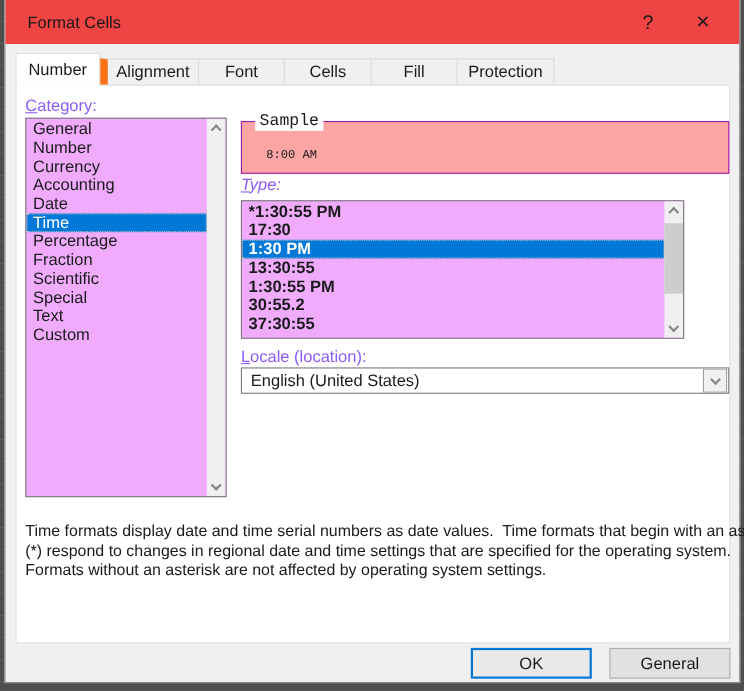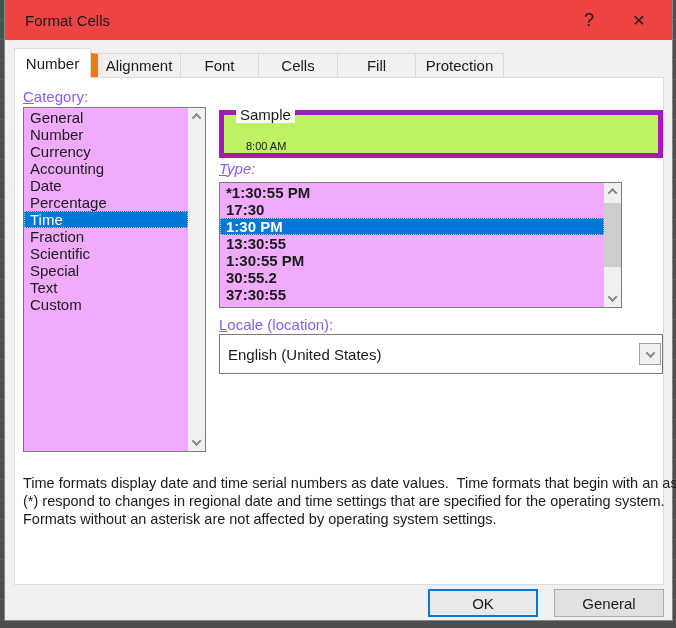--- a/index.html
+++ b/index.html
@@ -62,30 +62,30 @@
     position:absolute; right:0; top:0; bottom:0; width:17px; background:#f0f0f0;
   }
   .sb-arrow { position:absolute; left:0; width:17px; height:17px; display:flex; align-items:center; justify-content:center; cursor:pointer; }
   .sb-arrow.top { top:0; } .sb-arrow.bottom { bottom:0; }
   .sb-thumb { position:absolute; left:0; width:17px; background:#cdcdcd; cursor:pointer; }
   .chev { width:7px; height:7px; border-right:2px solid #868686; border-bottom:2px solid #868686; }
   .chev.up { transform:rotate(-135deg) translate(-1px,-1px); }
   .chev.down { transform:rotate(45deg) translate(-1px,-1px); }
   
   .groupbox {
-    position:absolute; border:5px solid #a21caf; z-index:2; background:#bef264;
+    position:absolute; border:1px solid #a21caf; z-index:2; background:#fca5a5;font-family:Liberation Mono, monospace;
   }
   .groupbox-label {
     position:absolute; top:-9px; left:12px; background:#fff; padding:0 4px;
     font-size:15px; color:#1a1a1a;
   }
   .sample-value { position:absolute; left:22px; top:25px; font-size:11px; color:#1a1a1a; }
   
   .combobox {
-    position:absolute; height:40px; background:#fff; border:1px solid #7a7a7a; z-index:2;
+    position:absolute; height:24px; background:#fff; border:1px solid #7a7a7a; z-index:2;
     display:flex; align-items:center; cursor:pointer;gap:29px;
   }
   .combobox .value { flex:1; font-size:15px; color:#1a1a1a; padding-left:8px; white-space:nowrap; }
   .combo-button {
     width:22px; height:22px; margin-right:1px; background:#f0f0f0; border:1px solid #a0a0a0;
     display:flex; align-items:center; justify-content:center;
   }
   
   .description { position:absolute; left:18px; top:474px; width:640px; z-index:2; }
   .description div { font-size:14.5px; line-height:18px; color:#1a1a1a; white-space:pre; }
@@ -141,22 +141,22 @@
 
     <div class="label accel" style="left:18px; top:88px;">Category:</div>
 
     <div class="listbox" style="left:18px; top:107px; width:183px; height:345px;">
       <div class="list-inner">
           <div class="list-item">General</div>
           <div class="list-item">Number</div>
           <div class="list-item">Currency</div>
           <div class="list-item">Accounting</div>
           <div class="list-item">Date</div>
+          <div class="list-item selected">Time</div>
           <div class="list-item">Percentage</div>
-          <div class="list-item selected">Time</div>
           <div class="list-item">Fraction</div>
           <div class="list-item">Scientific</div>
           <div class="list-item">Special</div>
           <div class="list-item">Text</div>
           <div class="list-item">Custom</div>
         </div>
       <div class="scrollbar">
         <div class="sb-arrow top">
             <span class="chev up"></span>
           </div>

